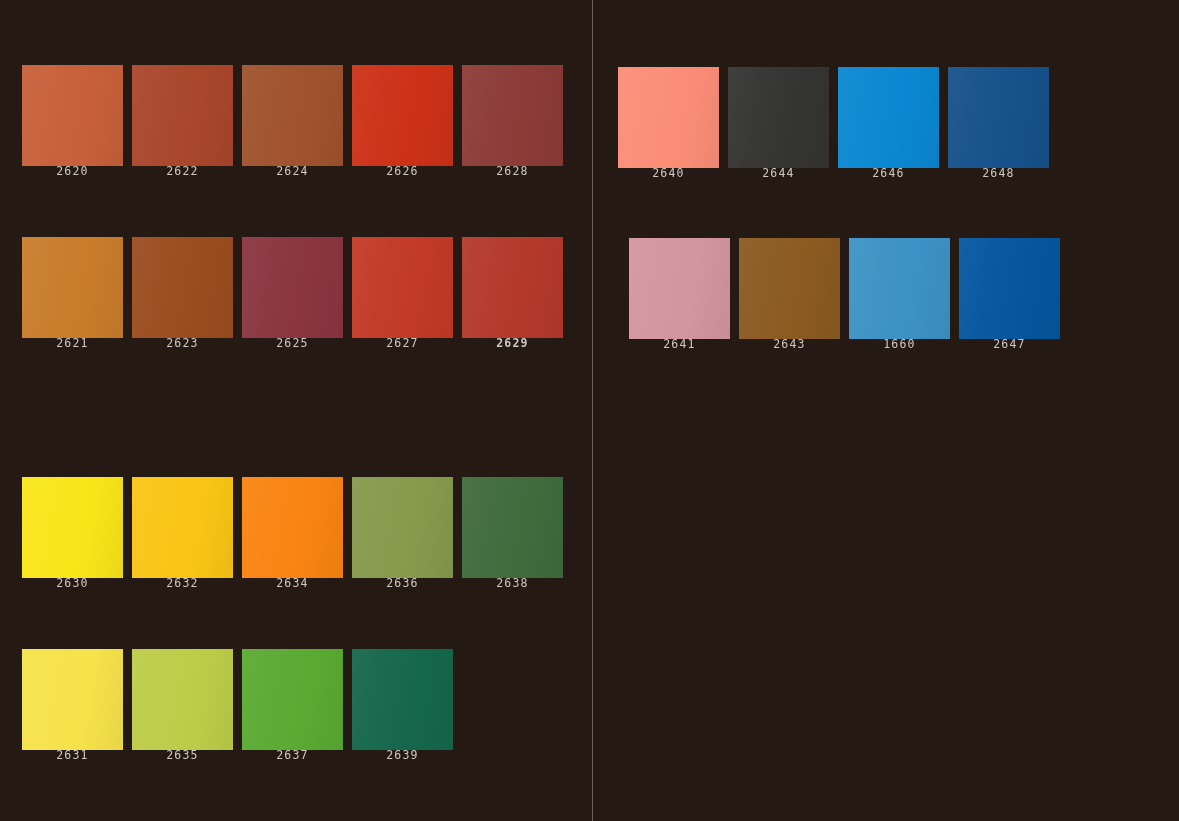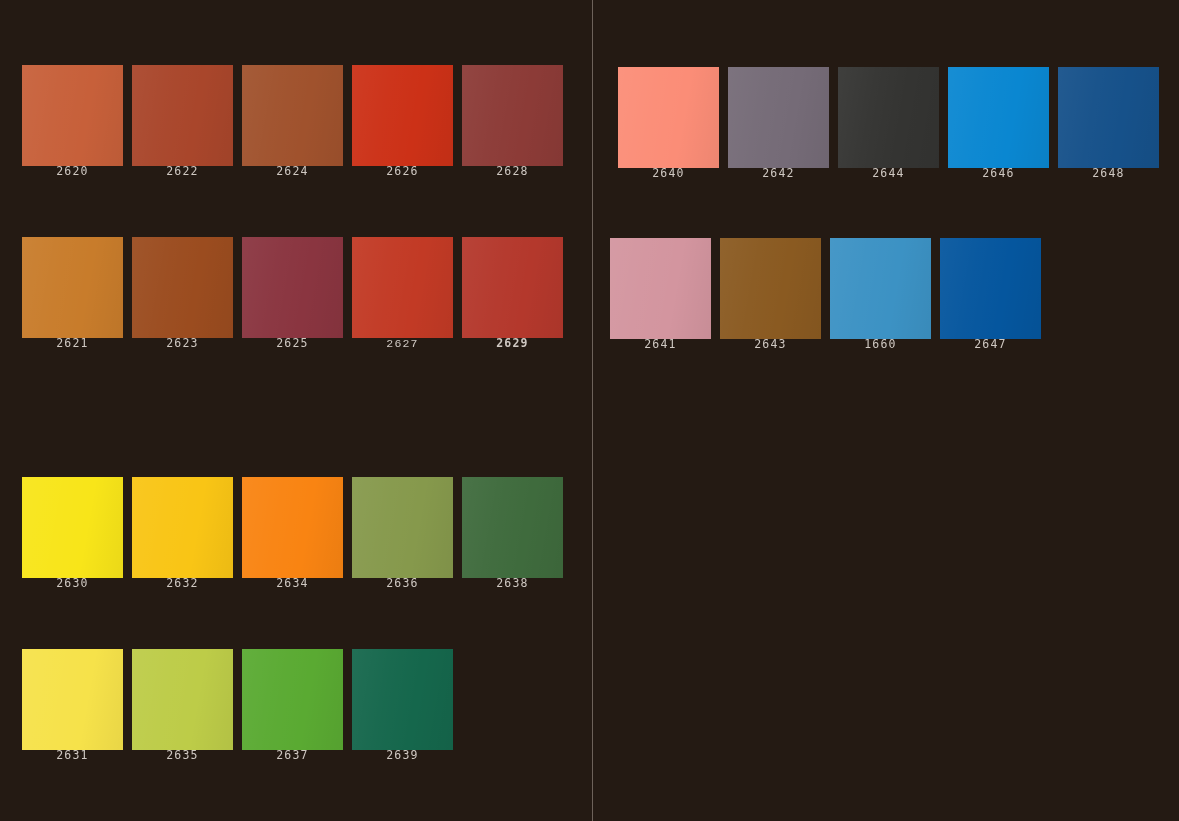--- a/index.html
+++ b/index.html
@@ -71,21 +71,21 @@
   }
 
   
   #row-2620 { left: 22px; top: 65px;  }
   #row-2621 { left: 22px; top: 237px; }
   #row-2630 { left: 22px; top: 477px; }
   #row-2631 { left: 22px; top: 649px; }
 
   
   #row-2640 { left: 26px; top: 67px;  }
-  #row-2641 { left: 18px; top: 238px; }
+  #row-2641 { left: 37px; top: 238px; }
 
   .swatch-cell + .swatch-cell { margin-left: 9px; }
 </style>
 </head>
 <body>
 
 <div id="sheet" style="background: rgb(36, 26, 19);">
 
   <div id="panel-divider" style="background: rgb(109, 98, 90);"></div>
 
@@ -120,21 +120,21 @@
         <div class="swatch-cell">
           <div class="swatch-chip" title="#9b4c1f" style="background: rgb(155, 76, 31);"></div>
           <div class="swatch-label" style="color: rgb(207, 200, 194);">2623</div>
         </div>
         <div class="swatch-cell">
           <div class="swatch-chip" title="#8a3540" style="background: rgb(138, 53, 64);"></div>
           <div class="swatch-label" style="color: rgb(207, 200, 194);">2625</div>
         </div>
         <div class="swatch-cell">
           <div class="swatch-chip" title="#c23a25" style="background: rgb(194, 58, 37);"></div>
-          <div class="swatch-label" style="color: rgb(207, 200, 194); font-family: Liberation Mono, monospace;">2627</div>
+          <div class="swatch-label" style="color: rgb(207, 200, 194);">2627</div>
         </div>
         <div class="swatch-cell">
           <div class="swatch-chip" title="#b4382c" style="background: rgb(180, 56, 44);"></div>
           <div class="swatch-label" style="color: rgb(207, 200, 194); font-weight: bold;">2629</div>
         </div>
       </div>
       <div class="swatch-row" id="row-2630">
         <div class="swatch-cell">
           <div class="swatch-chip" title="#f8e519" style="background: rgb(248, 229, 25);"></div>
           <div class="swatch-label" style="color: rgb(207, 200, 194);">2630</div>
@@ -175,24 +175,20 @@
         </div>
       </div>
     </div>
   <div class="panel" id="panel-right">
       <div class="swatch-row" id="row-2640">
         <div class="swatch-cell">
           <div class="swatch-chip" title="#fb8d77" style="background: rgb(251, 141, 119);"></div>
           <div class="swatch-label" style="color: rgb(207, 200, 194);">2640</div>
         </div>
         <div class="swatch-cell">
-          <div class="swatch-chip" title="#756b77" style="background: rgb(117, 107, 119);"></div>
-          <div class="swatch-label" style="color: rgb(207, 200, 194);">2642</div>
-        </div>
-        <div class="swatch-cell">
           <div class="swatch-chip" title="#343432" style="background: rgb(52, 52, 50);"></div>
           <div class="swatch-label" style="color: rgb(207, 200, 194);">2644</div>
         </div>
         <div class="swatch-cell">
           <div class="swatch-chip" title="#0a87d1" style="background: rgb(10, 135, 209);"></div>
           <div class="swatch-label" style="color: rgb(207, 200, 194);">2646</div>
         </div>
         <div class="swatch-cell">
           <div class="swatch-chip" title="#16518a" style="background: rgb(22, 81, 138);"></div>
           <div class="swatch-label" style="color: rgb(207, 200, 194);">2648</div>

